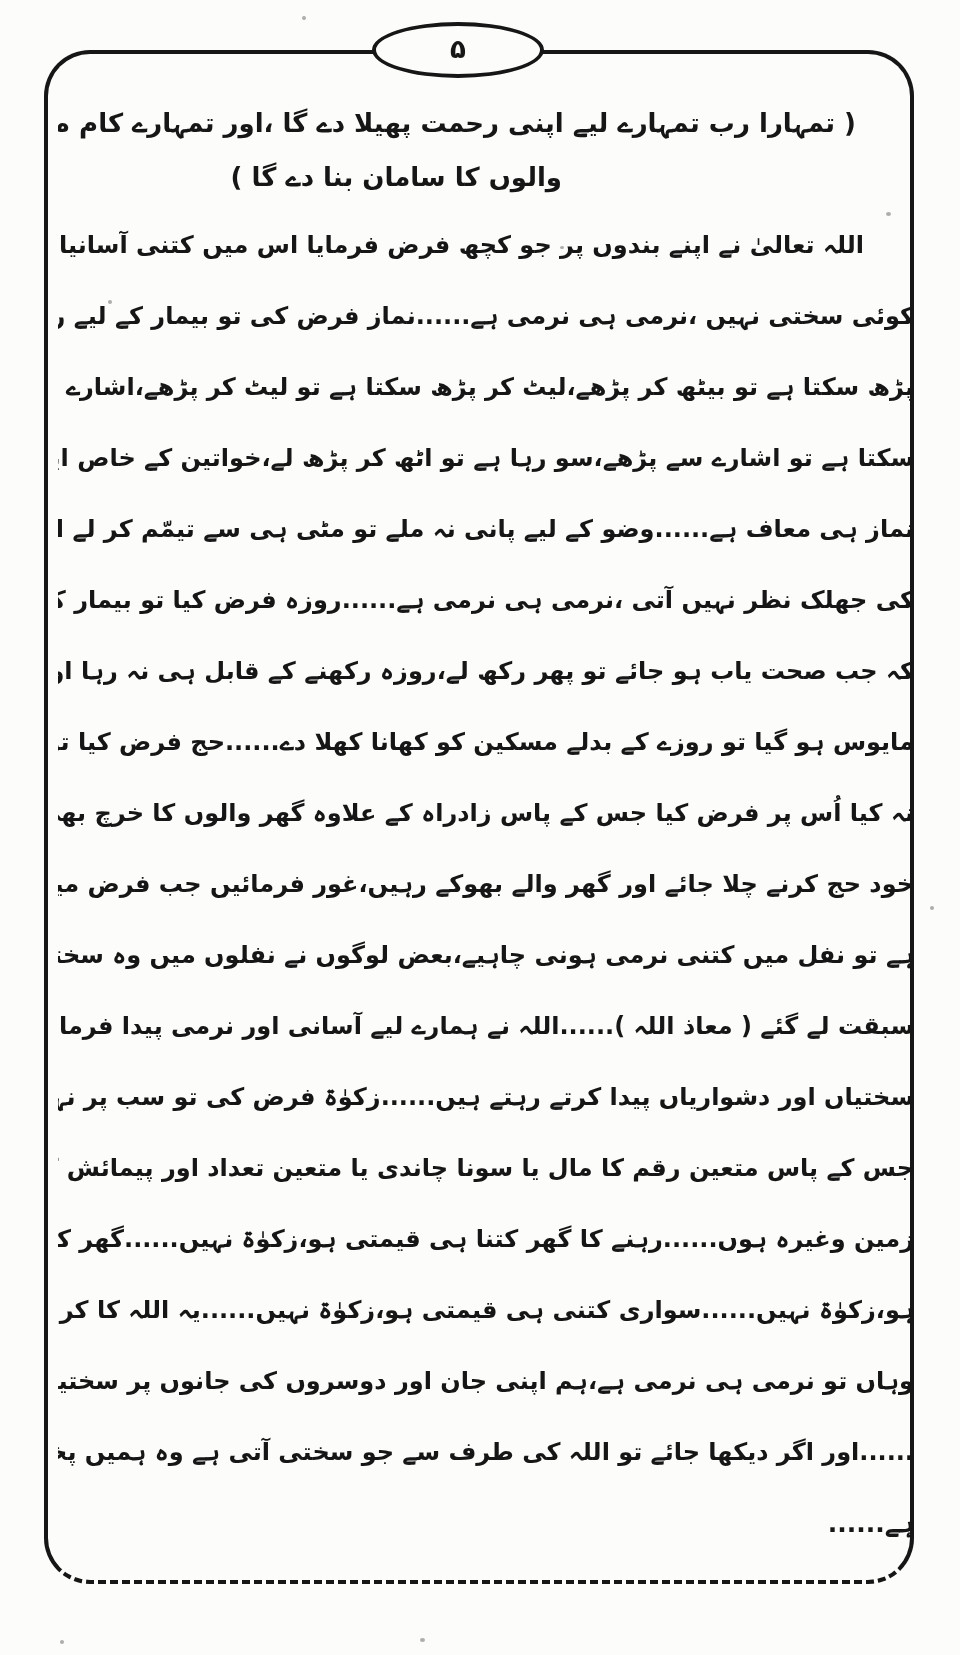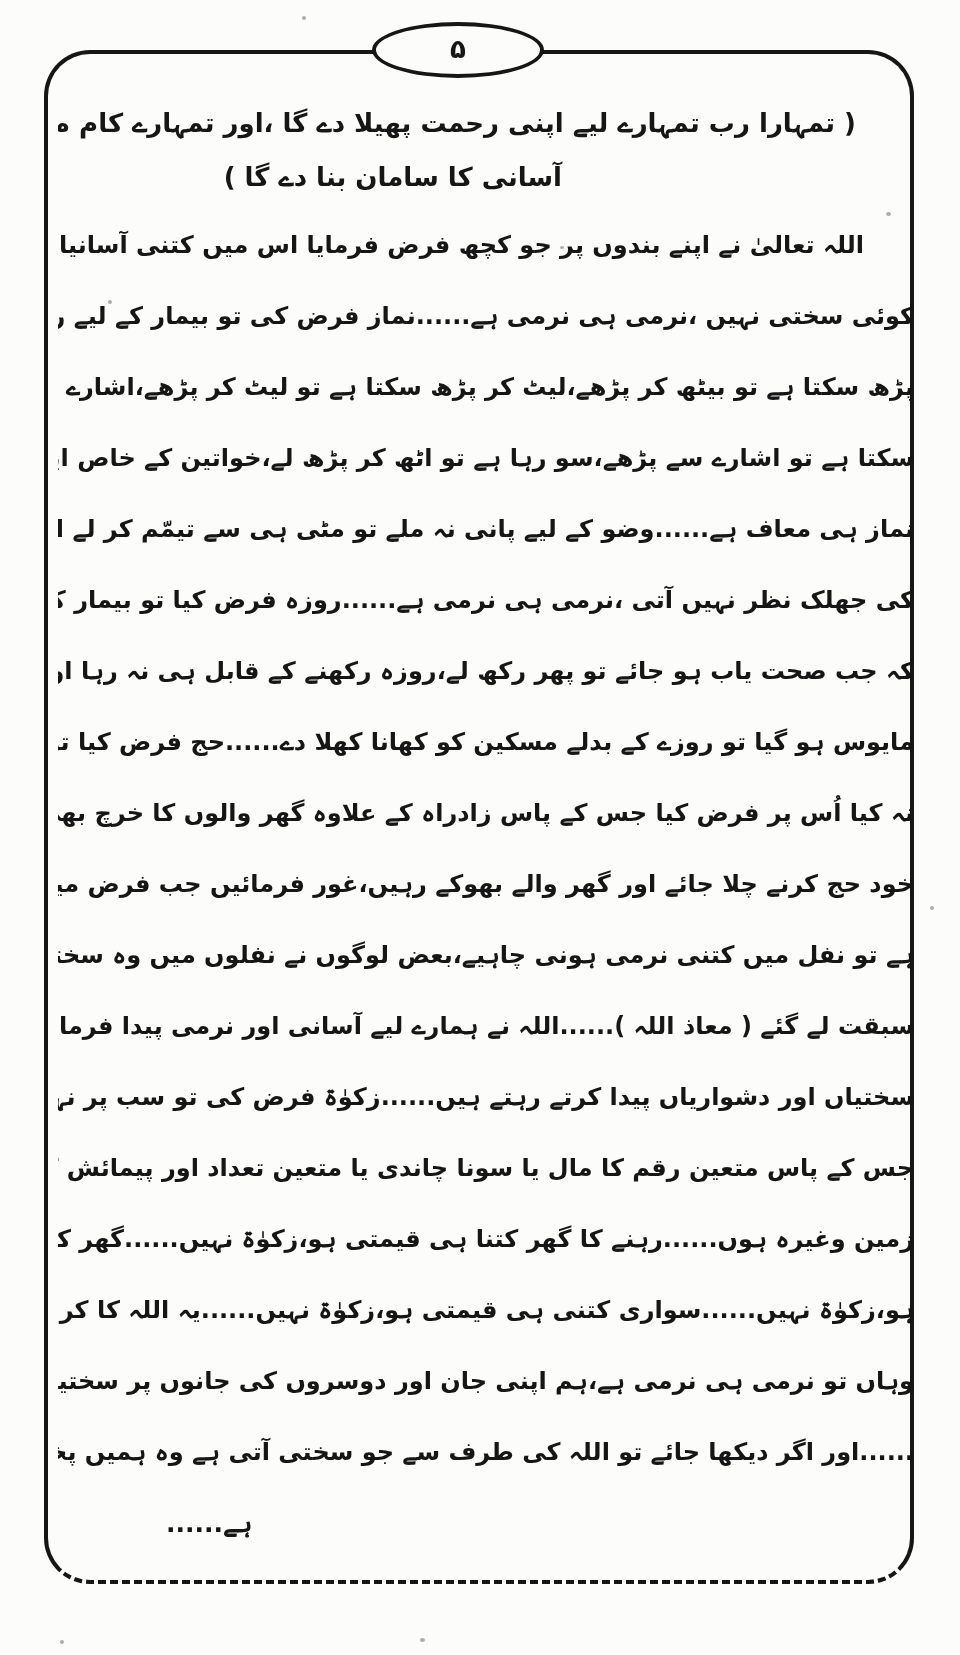--- a/index.html
+++ b/index.html
@@ -77,21 +77,21 @@
     text-align-last: justify;
     overflow: hidden;
     white-space: nowrap;
   }
   .bline.first { text-indent: 50px; }
   .closing {
     height: 71px;
     line-height: 71px;
     font-size: 25px;
     direction: rtl;
-    text-align: left;
+    text-align: right;
     padding-left: 108px;
   }
   
   .speck {
     position: absolute;
     border-radius: 50%;
     background: #6b6b68;
     opacity: .55;
   }
   .s1 { left: 108px; top: 300px; width: 4px; height: 4px; }
@@ -110,21 +110,21 @@
 
   <div class="frame"></div>
 
   <div class="badge">
     <span>۵</span>
   </div>
 
   <div class="content">
 
     <div class="hline h1">( تمہارا رب تمہارے لیے اپنی رحمت پھیلا دے گا ،اور تمہارے کام میں</div>
-    <div class="hline h2">آسانی کا سامان بنا دے گا )</div>
+    <div class="hline h2">والوں کا سامان بنا دے گا )</div>
 
     <div class="body-block">
       <div class="bline first">اللہ تعالیٰ نے اپنے بندوں پر جو کچھ فرض فرمایا اس میں کتنی آسانیاں رکھی ہیں،</div>
       <div class="bline">کوئی سختی نہیں ،نرمی ہی نرمی ہے......نماز فرض کی تو بیمار کے لیے رعایت رکھی کہ بیٹھ کر</div>
       <div class="bline">پڑھ سکتا ہے تو بیٹھ کر پڑھے،لیٹ کر پڑھ سکتا ہے تو لیٹ کر پڑھے،اشارے سے پڑھ</div>
       <div class="bline">سکتا ہے تو اشارے سے پڑھے،سو رہا ہے تو اٹھ کر پڑھ لے،خواتین کے خاص ایام میں</div>
       <div class="bline">نماز ہی معاف ہے......وضو کے لیے پانی نہ ملے تو مٹی ہی سے تیمّم کر لے الغرض کہیں سختی</div>
       <div class="bline">کی جھلک نظر نہیں آتی ،نرمی ہی نرمی ہے......روزہ فرض کیا تو بیمار کے لیے یہ رعایت رکھی</div>
       <div class="bline">کہ جب صحت یاب ہو جائے تو پھر رکھ لے،روزہ رکھنے کے قابل ہی نہ رہا اور صحت سے</div>
       <div class="bline">مایوس ہو گیا تو روزے کے بدلے مسکین کو کھانا کھلا دے......حج فرض کیا تو سب پر فرض</div>

